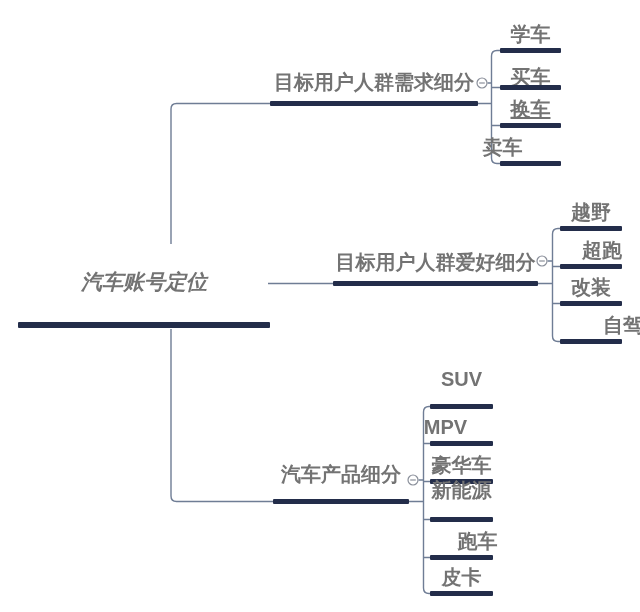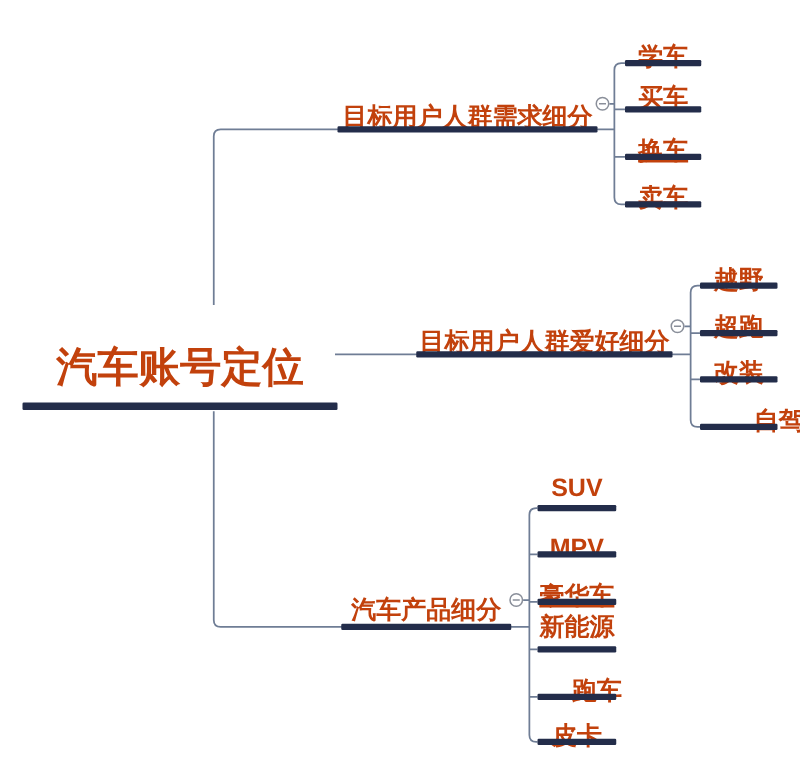--- a/index.html
+++ b/index.html
@@ -1,24 +1,24 @@
 <!DOCTYPE html>
 <html><head>
 <meta charset="utf-8">
 <style>
   html,body{margin:0;padding:0;background:#ffffff;}
   #canvas{
     position:relative;width:640px;height:612px;background:#ffffff;overflow:hidden;
     font-family:"Liberation Sans","DejaVu Sans",sans-serif;
   }
   .label{
-    position:absolute;color:#c2410c;font-weight:bold;text-align:center;
-    white-space:nowrap;letter-spacing:0px;margin-top:12px;
+    position:absolute;color:#737373;font-weight:bold;text-align:center;
+    white-space:nowrap;letter-spacing:0px;
   }
-  .root-label{font-size:33px;line-height:42px;}
+  .root-label{font-size:21px;line-height:42px;font-style:italic;}
   .branch-label{font-size:20px;line-height:24px;}
   .leaf-label{font-size:20px;line-height:26px;}
   .bar{position:absolute;background:#232d4a;border-radius:1px;}
   #connector-layer{position:absolute;left:0;top:0;pointer-events:none;}
   #connector-layer .toggle{pointer-events:auto;cursor:pointer;}
 </style>
 </head>
 <body>
 
 <div id="canvas">
@@ -60,67 +60,67 @@
 
   <div>
     <div class="label branch-label" style="left:270px;top:70px;width:208px;">目标用户人群需求细分</div>
     <div class="bar" style="left:270px;top:101px;width:208px;height:5px;"></div>
   </div>
   <div>
     <div class="label leaf-label" style="left:500px;top:21px;width:61px;">学车</div>
     <div class="bar" style="left:500px;top:48px;width:61px;height:5px;"></div>
   </div>
   <div>
-    <div class="label leaf-label" style="left:500px;top:54px;width:61px;">买车</div>
+    <div class="label leaf-label" style="left:500px;top:64px;width:61px;">买车</div>
     <div class="bar" style="left:500px;top:85px;width:61px;height:5px;"></div>
   </div>
   <div>
     <div class="label leaf-label" style="left:500px;top:96px;width:61px;text-decoration:underline;">换车</div>
     <div class="bar" style="left:500px;top:123px;width:61px;height:5px;"></div>
   </div>
   <div>
-    <div class="label leaf-label" style="left:500px;top:134px;width:61px;font-family:Liberation Serif, serif;">卖车</div>
+    <div class="label leaf-label" style="left:472px;top:134px;width:61px;font-family:Liberation Serif, serif;">卖车</div>
     <div class="bar" style="left:500px;top:161px;width:61px;height:5px;"></div>
   </div>
 
   <div>
     <div class="label branch-label" style="left:333px;top:250px;width:205px;">目标用户人群爱好细分</div>
     <div class="bar" style="left:333px;top:281px;width:205px;height:5px;"></div>
   </div>
   <div>
     <div class="label leaf-label" style="left:560px;top:199px;width:62px;">越野</div>
     <div class="bar" style="left:560px;top:226px;width:62px;height:5px;"></div>
   </div>
   <div>
-    <div class="label leaf-label" style="left:560px;top:237px;width:62px;">超跑</div>
+    <div class="label leaf-label" style="left:560px;top:237px;width:62px;text-align:right;">超跑</div>
     <div class="bar" style="left:560px;top:264px;width:62px;height:5px;"></div>
   </div>
   <div>
     <div class="label leaf-label" style="left:560px;top:274px;width:62px;">改装</div>
     <div class="bar" style="left:560px;top:301px;width:62px;height:5px;"></div>
   </div>
   <div>
     <div class="label leaf-label" style="left:581px;top:312px;width:62px;text-align:right;">自驾</div>
     <div class="bar" style="left:560px;top:339px;width:62px;height:5px;"></div>
   </div>
 
   <div>
-    <div class="label branch-label" style="left:273px;top:464px;width:136px;">汽车产品细分</div>
+    <div class="label branch-label" style="left:273px;top:464px;width:136px;font-family:Liberation Mono, monospace;">汽车产品细分</div>
     <div class="bar" style="left:273px;top:499px;width:136px;height:5px;"></div>
   </div>
   <div>
     <div class="label leaf-label" style="left:430px;top:366px;width:63px;">SUV</div>
     <div class="bar" style="left:430px;top:404px;width:63px;height:5px;"></div>
   </div>
   <div>
-    <div class="label leaf-label" style="left:430px;top:414px;width:63px;">MPV</div>
+    <div class="label leaf-label" style="left:414px;top:414px;width:63px;">MPV</div>
     <div class="bar" style="left:430px;top:441px;width:63px;height:5px;"></div>
   </div>
   <div>
-    <div class="label leaf-label" style="left:430px;top:452px;width:63px;text-decoration:underline;">豪华车</div>
+    <div class="label leaf-label" style="left:430px;top:452px;width:63px;">豪华车</div>
     <div class="bar" style="left:430px;top:479px;width:63px;height:5px;"></div>
   </div>
   <div>
     <div class="label leaf-label" style="left:430px;top:477px;width:63px;">新能源</div>
     <div class="bar" style="left:430px;top:517px;width:63px;height:5px;"></div>
   </div>
   <div>
     <div class="label leaf-label" style="left:446px;top:528px;width:63px;">跑车</div>
     <div class="bar" style="left:430px;top:555px;width:63px;height:5px;"></div>
   </div>

